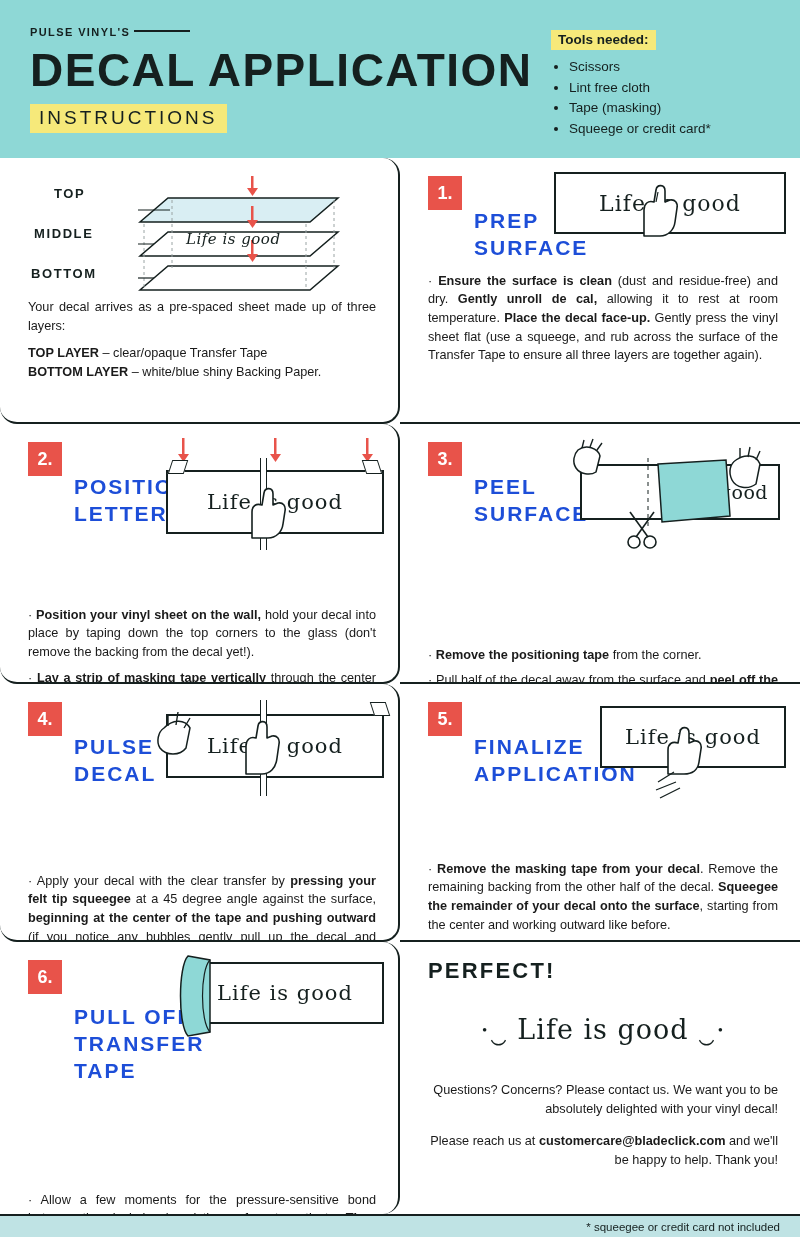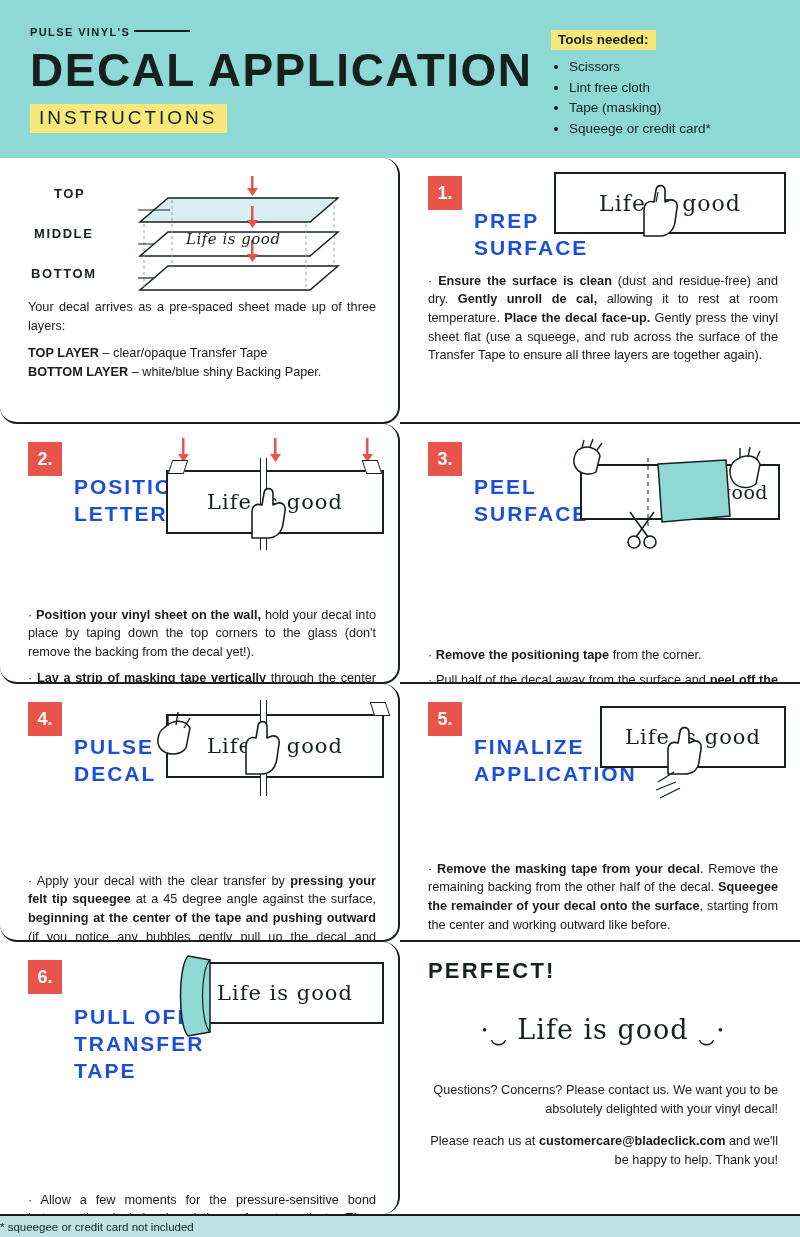--- a/index.html
+++ b/index.html
@@ -195,20 +195,21 @@
   }
   .perfect-body p { margin: 0 0 13px 0; }
 
   
   .footer {
     height: 23px;
     background: #bfe3e4;
     border-top: 2px solid #15201f;
     display: flex;
     align-items: center;
+    justify-content: flex-end;
     padding-right: 20px;
     font-size: 11.5px;
     color: #15201f;
   }
   .svgart { display: block; }
 </style>
 </head>
 <body>
 
 <div class="page">

